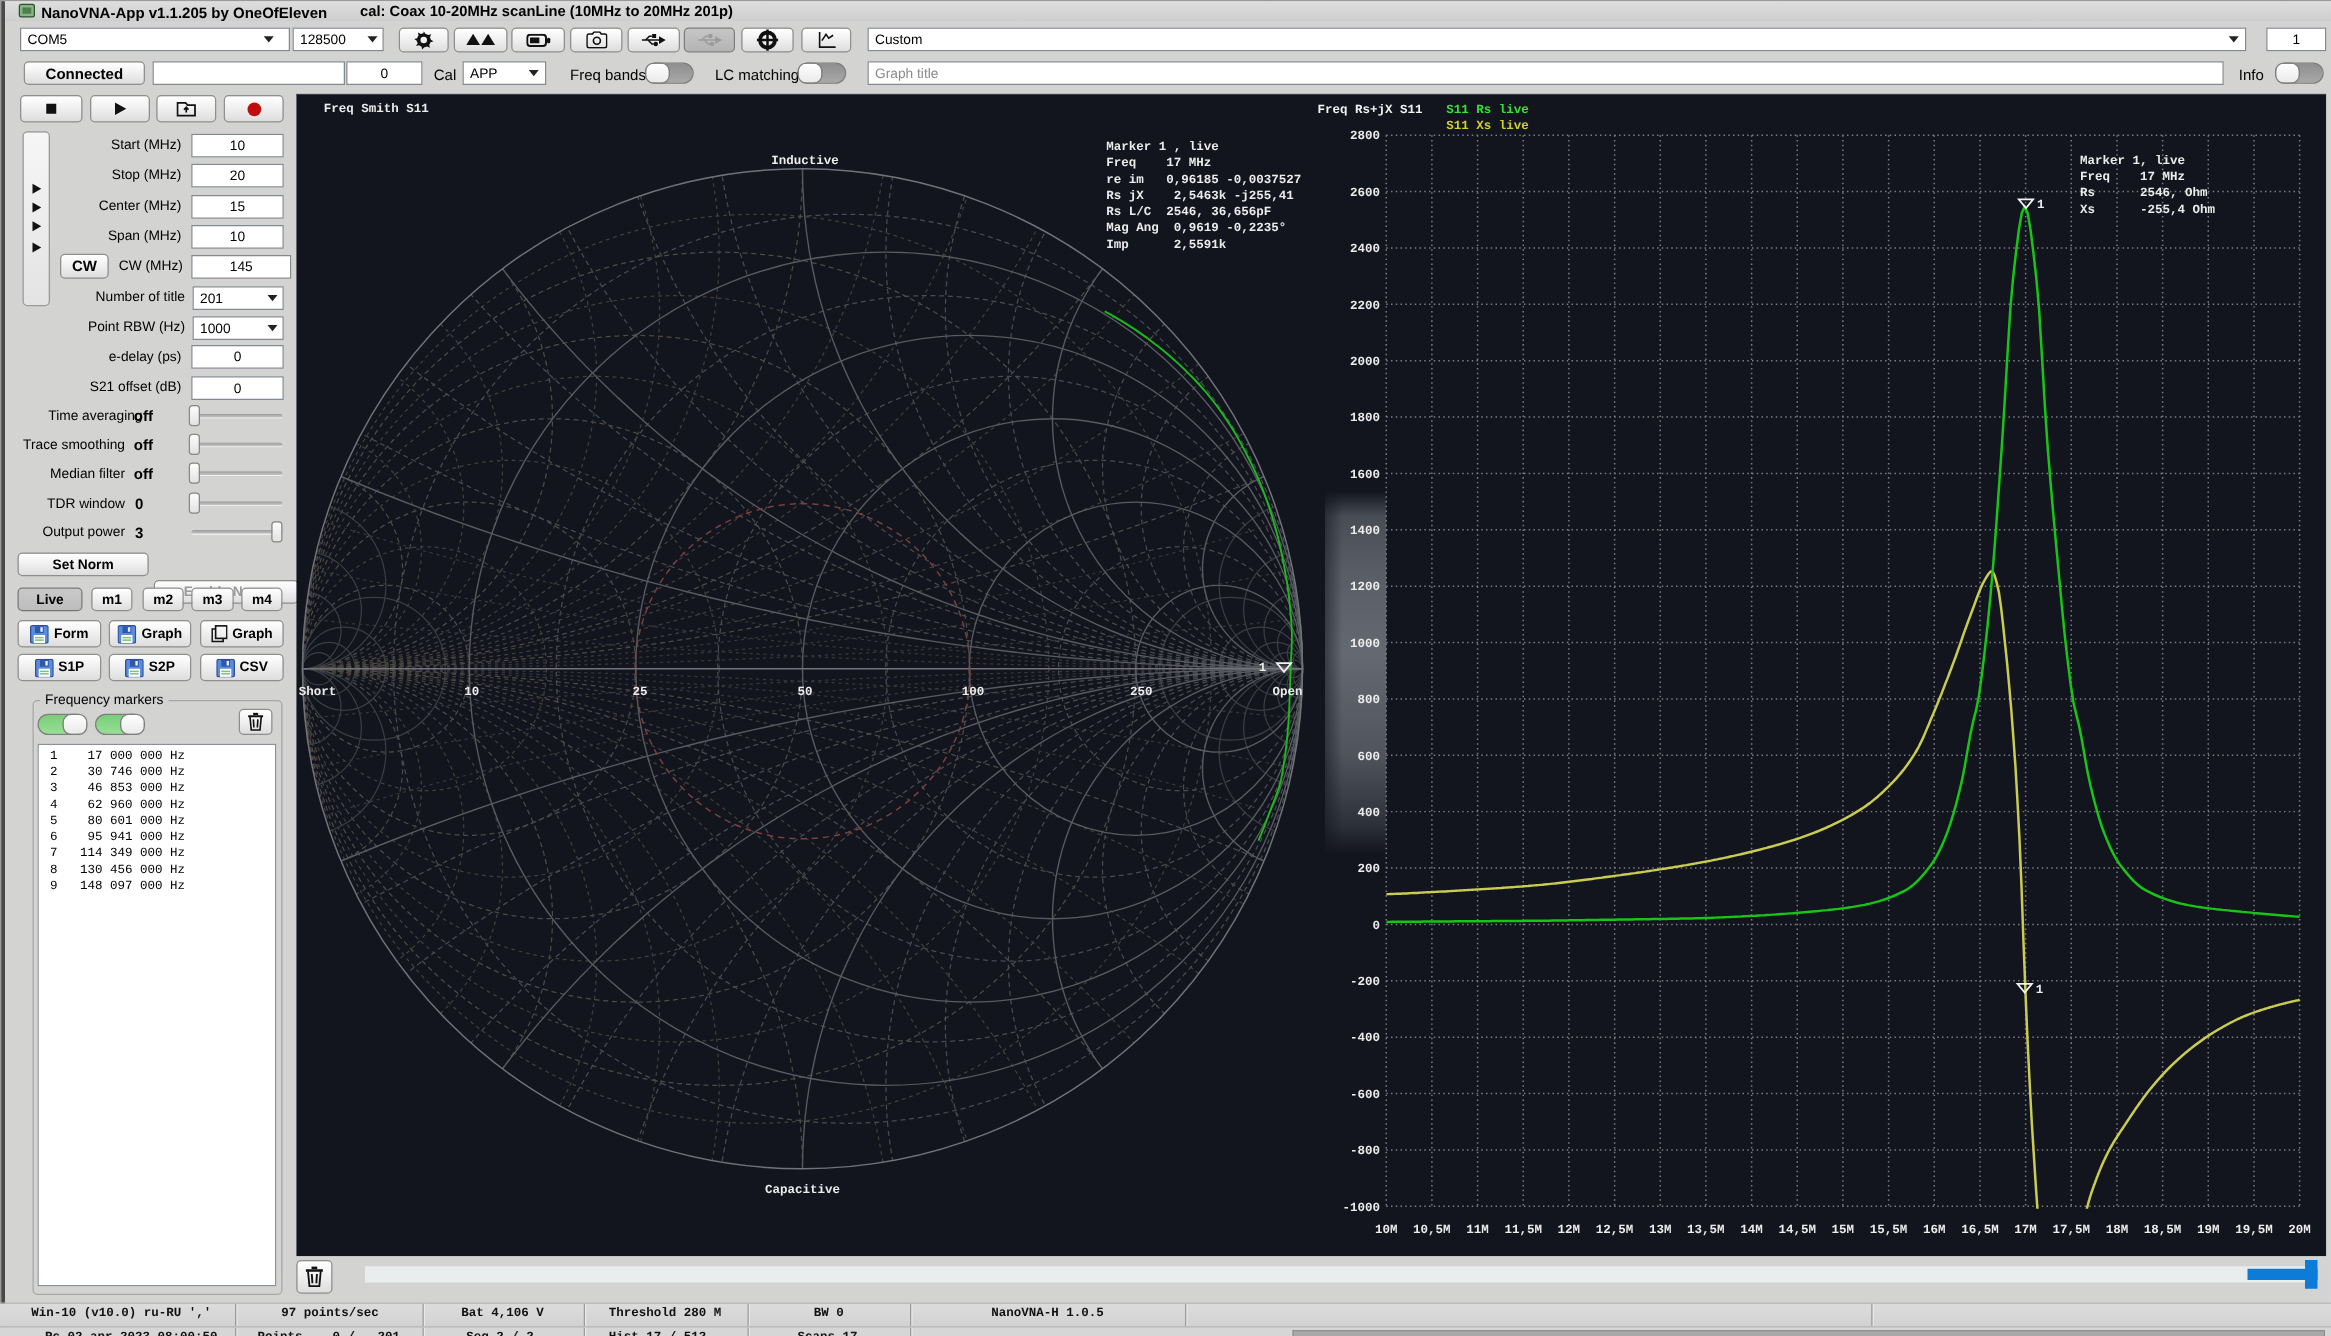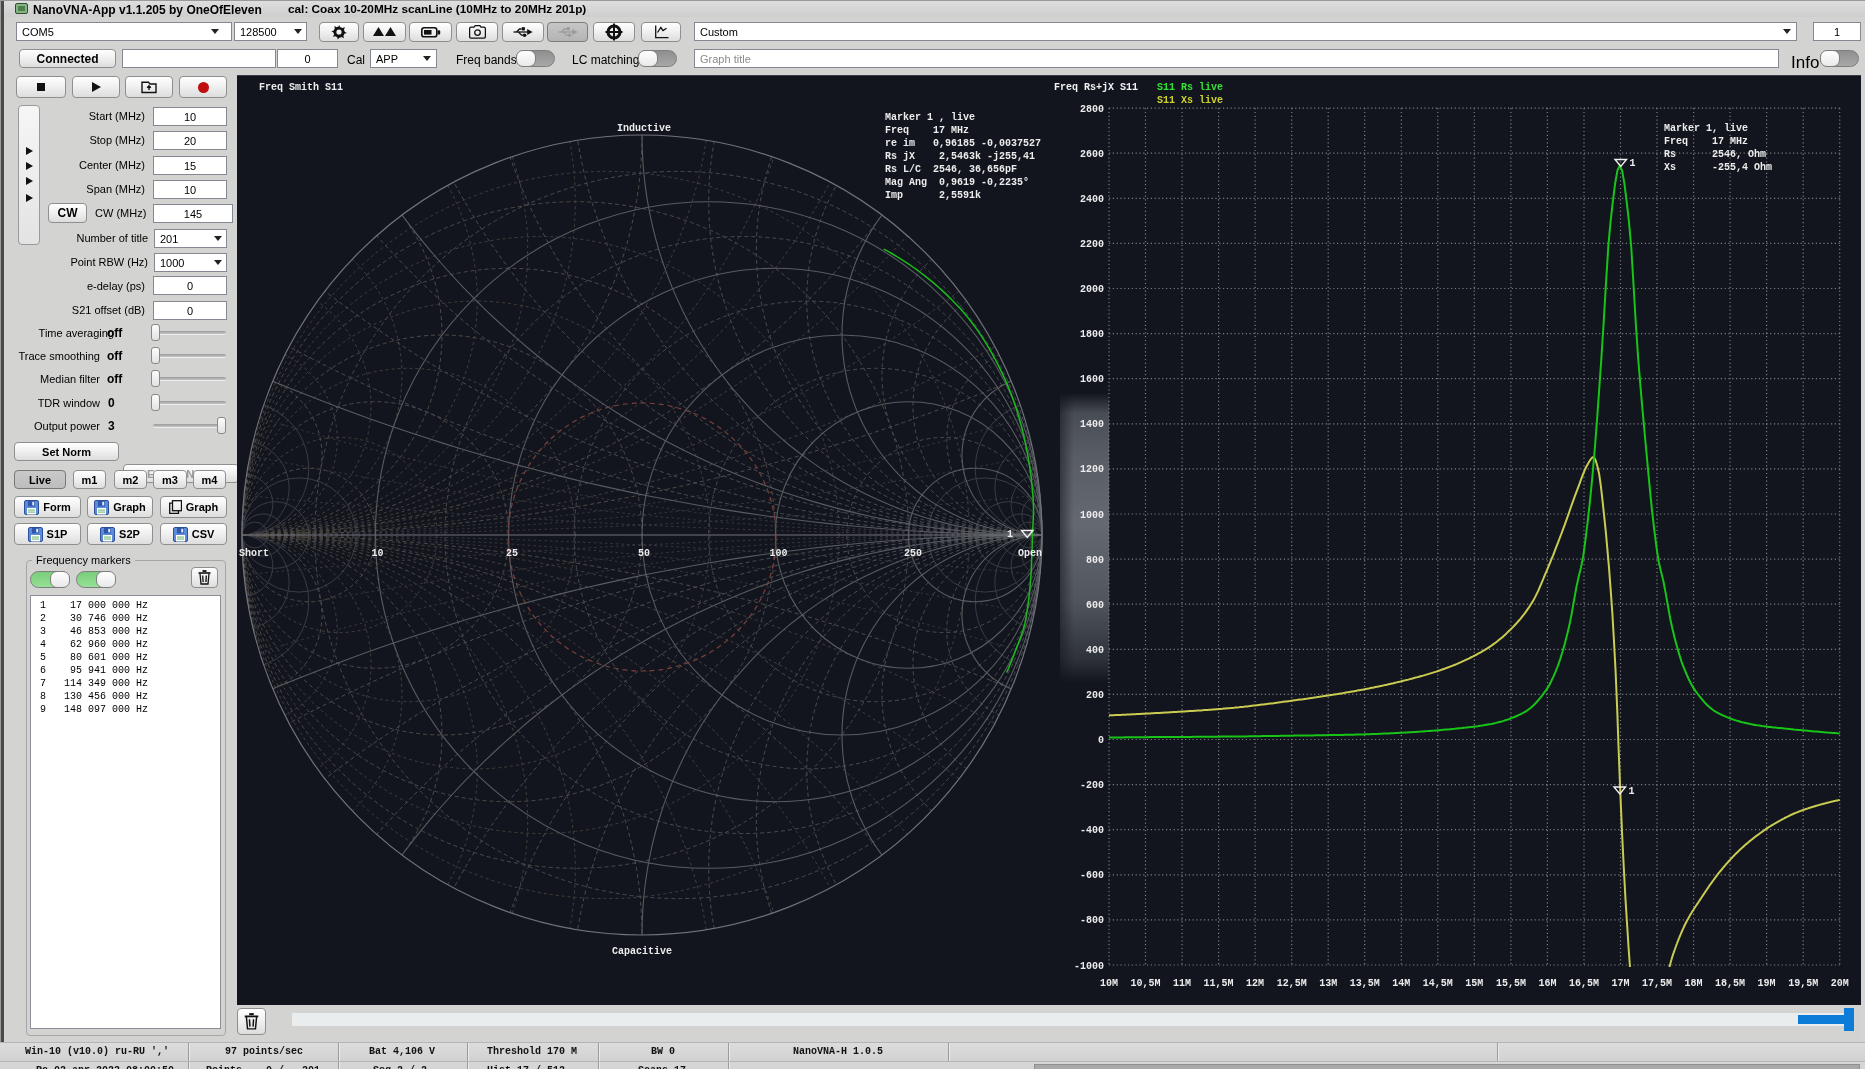--- a/index.html
+++ b/index.html
@@ -114,21 +114,21 @@
 <div class="arr" style="left:423px;top:56px"></div>
 <div class="lb" style="left:456px;top:54px;font-size:12px">Freq bands</div>
 <div class="tgl" style="left:516px;top:50px">
     <div class="th"></div>
   </div>
 <div class="lb" style="left:572px;top:54px;font-size:12px">LC matching</div>
 <div class="tgl" style="left:638px;top:50px">
     <div class="th"></div>
   </div>
 <div class="cmb" style="left:694px;top:49px;width:1085px;height:19px;color:#8a8a8a">Graph title</div>
-<div class="lb" style="left:1791px;top:54px;font-size:17px">Info</div>
+<div class="lb" style="left:1791px;top:54px;font-size:12px">Info</div>
 <div class="tgl" style="left:1820px;top:50px">
     <div class="th"></div>
   </div>
 
 <div class="btn" style="left:16px;top:76px;width:50px;height:22px">
     <div style="width:8px;height:8px;background:#111"></div>
   </div>
 <div class="btn" style="left:72px;top:76px;width:48px;height:22px">
     <div style="width:0;height:0;border-left:9px solid #111;border-top:5.5px solid transparent;border-bottom:5.5px solid transparent"></div>
   </div>
@@ -572,21 +572,21 @@
     <div class="seg" style="left:338px"></div>
   <div class="seg" style="left:467px"></div>
     <div class="seg" style="left:598px"></div>
   <div class="seg" style="left:728px"></div>
     <div class="seg" style="left:948px"></div>
   <div class="seg" style="left:1497px"></div>
 </div>
 <div class="sbtxt" style="left:97px;top:1046px">Win-10 (v10.0) ru-RU ','</div>
 <div class="sbtxt" style="left:264px;top:1046px">97 points/sec</div>
 <div class="sbtxt" style="left:402px;top:1046px">Bat 4,106 V</div>
-<div class="sbtxt" style="left:532px;top:1046px">Threshold 170 M</div>
+<div class="sbtxt" style="left:532px;top:1046px">Threshold 280 M</div>
 <div class="sbtxt" style="left:663px;top:1046px">BW 0</div>
 <div class="sbtxt" style="left:838px;top:1046px">NanoVNA-H 1.0.5</div>
 
 <div class="ab" style="left:0;top:1061px;width:1865px;height:8px;background:#d6d6d6;border-top:1px solid #b5b5b5;overflow:hidden">
   <div class="seg" style="left:188px;height:20px"></div>
     <div class="seg" style="left:338px;height:20px"></div>
   <div class="seg" style="left:467px;height:20px"></div>
     <div class="seg" style="left:598px;height:20px"></div>
   <div class="seg" style="left:728px;height:20px"></div>
   <div class="sbtxt" style="left:105px;top:3px">Rc 02 apr 2023 08:00:50</div>

